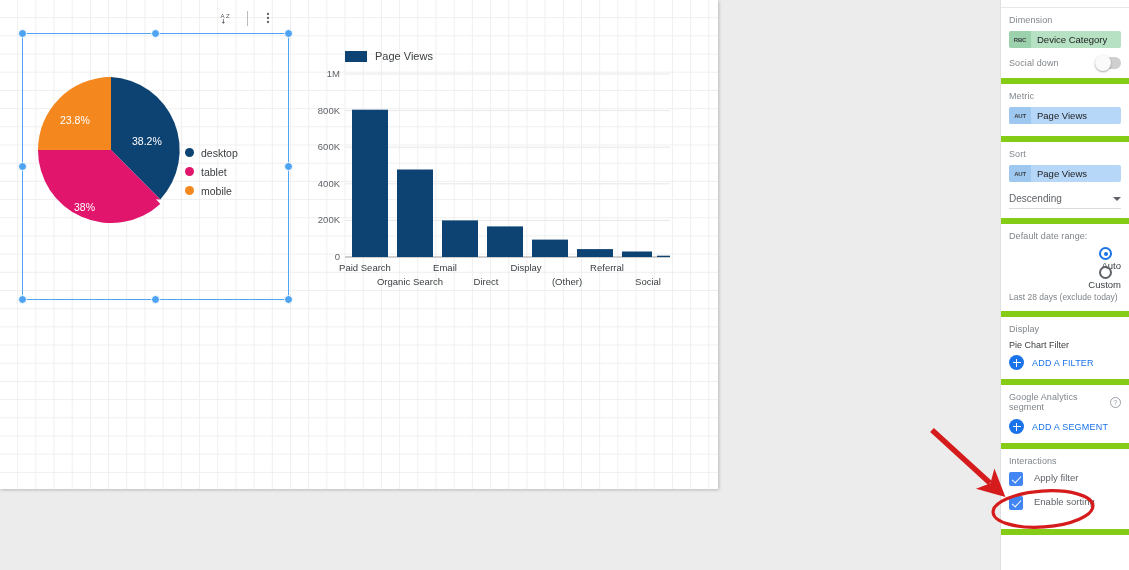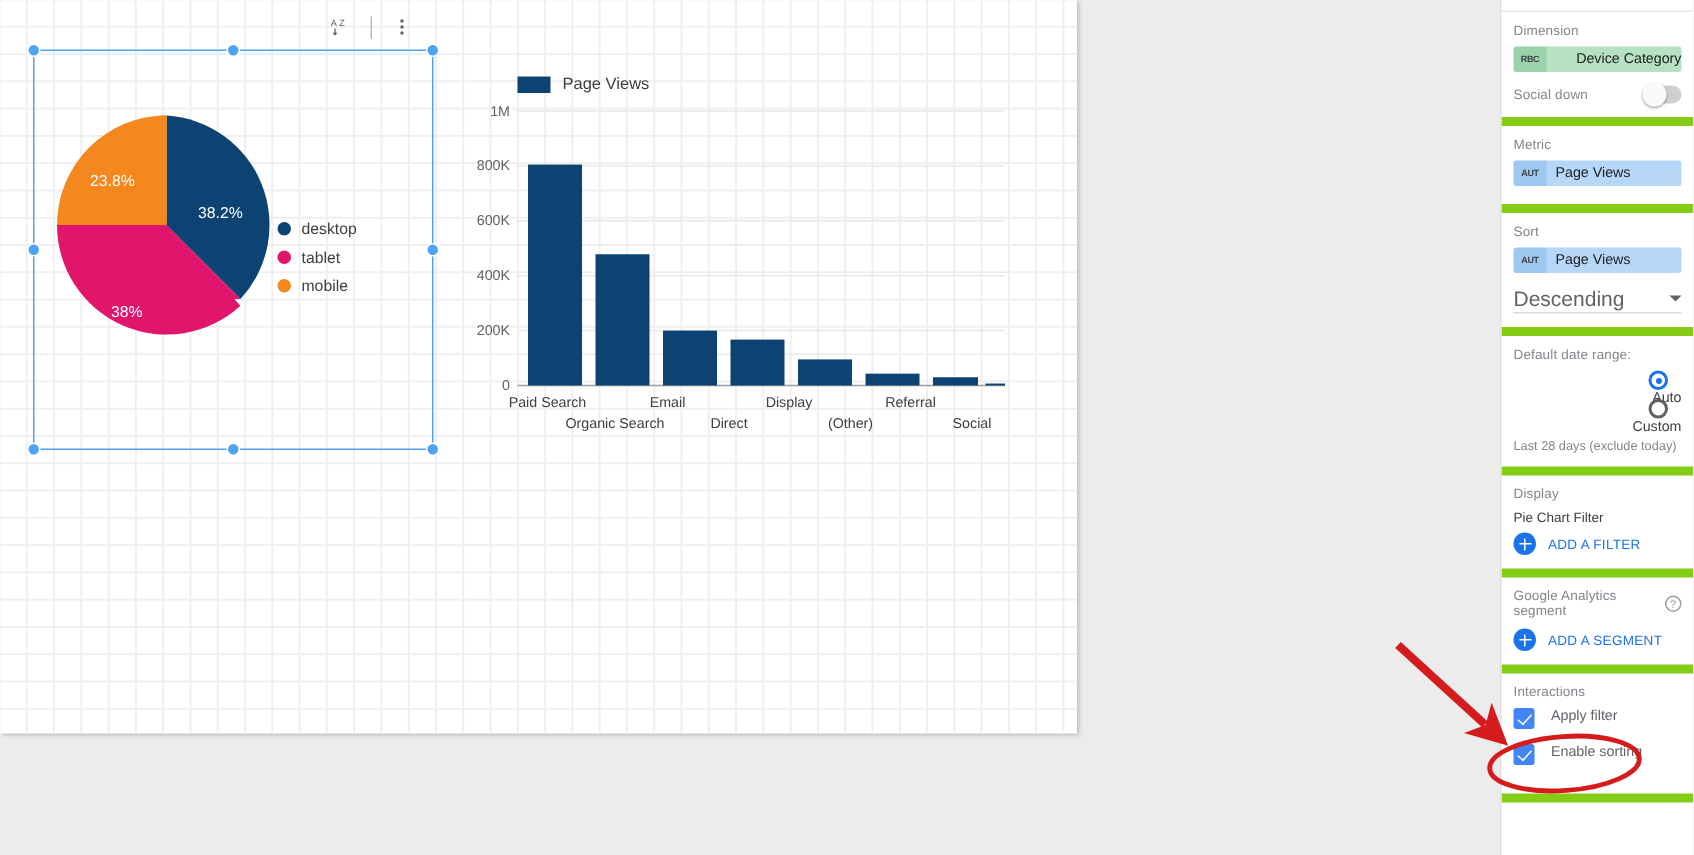--- a/index.html
+++ b/index.html
@@ -113,21 +113,21 @@
   }
   .chip-type {
     width: 22px; height: 17px; flex: 0 0 auto;
     display: flex; align-items: center; justify-content: center;
     font-size: 6px; font-weight: bold; letter-spacing: -.2px;
   }
   .chip-name {
     flex: 1 1 auto; padding-left: 6px; font-size: 9.5px; color: #202124;
     white-space: nowrap; overflow: hidden; text-overflow: ellipsis;
   }
-  .chip-dim { background: #b7e1c3; text-align: right; }
+  .chip-dim { background: #b7e1c3; }
   .chip-dim .chip-type { background: #9bd2ab; color: #3c4043; }
   .chip-met { background: #b6d7f7; }
   .chip-met .chip-type { background: #9ec8ef; color: #3c4043; }
 
   .row-between { display: flex; align-items: center; justify-content: space-between; }
 
   .toggle {
     width: 26px; height: 12px; border-radius: 7px; background: #cfcfcf;
     position: relative; flex: 0 0 auto; cursor: pointer;
   }
@@ -135,21 +135,21 @@
     position: absolute; left: 0px; top: -2px;
     width: 16px; height: 16px; border-radius: 50%;
     background: #fafafa; box-shadow: 0 1px 2px rgba(0,0,0,.35);
   }
 
   .select-row {
     display: flex; align-items: center; justify-content: space-between;
     border-bottom: 1px solid #dadce0;
     height: 20px; margin-top: 7px; cursor: pointer;
   }
-  .select-val { font-size: 14px; color: #5f6368; text-align: right; }
+  .select-val { font-size: 10px; color: #5f6368; text-align: right; }
   .caret { width: 0; height: 0; border-left: 4px solid transparent;
            border-right: 4px solid transparent; border-top: 4px solid #5f6368; }
 
   .radio-row { display: flex; align-items: flex-end; height: 19px; cursor: pointer; flex-direction: column; }
   .radio {
     width: 13px; height: 13px; border-radius: 50%;
     border: 2px solid #5f6368; flex: 0 0 auto; margin-right: 9px;
     position: relative;
   }
   .radio.on { border-color: #1a73e8; }

